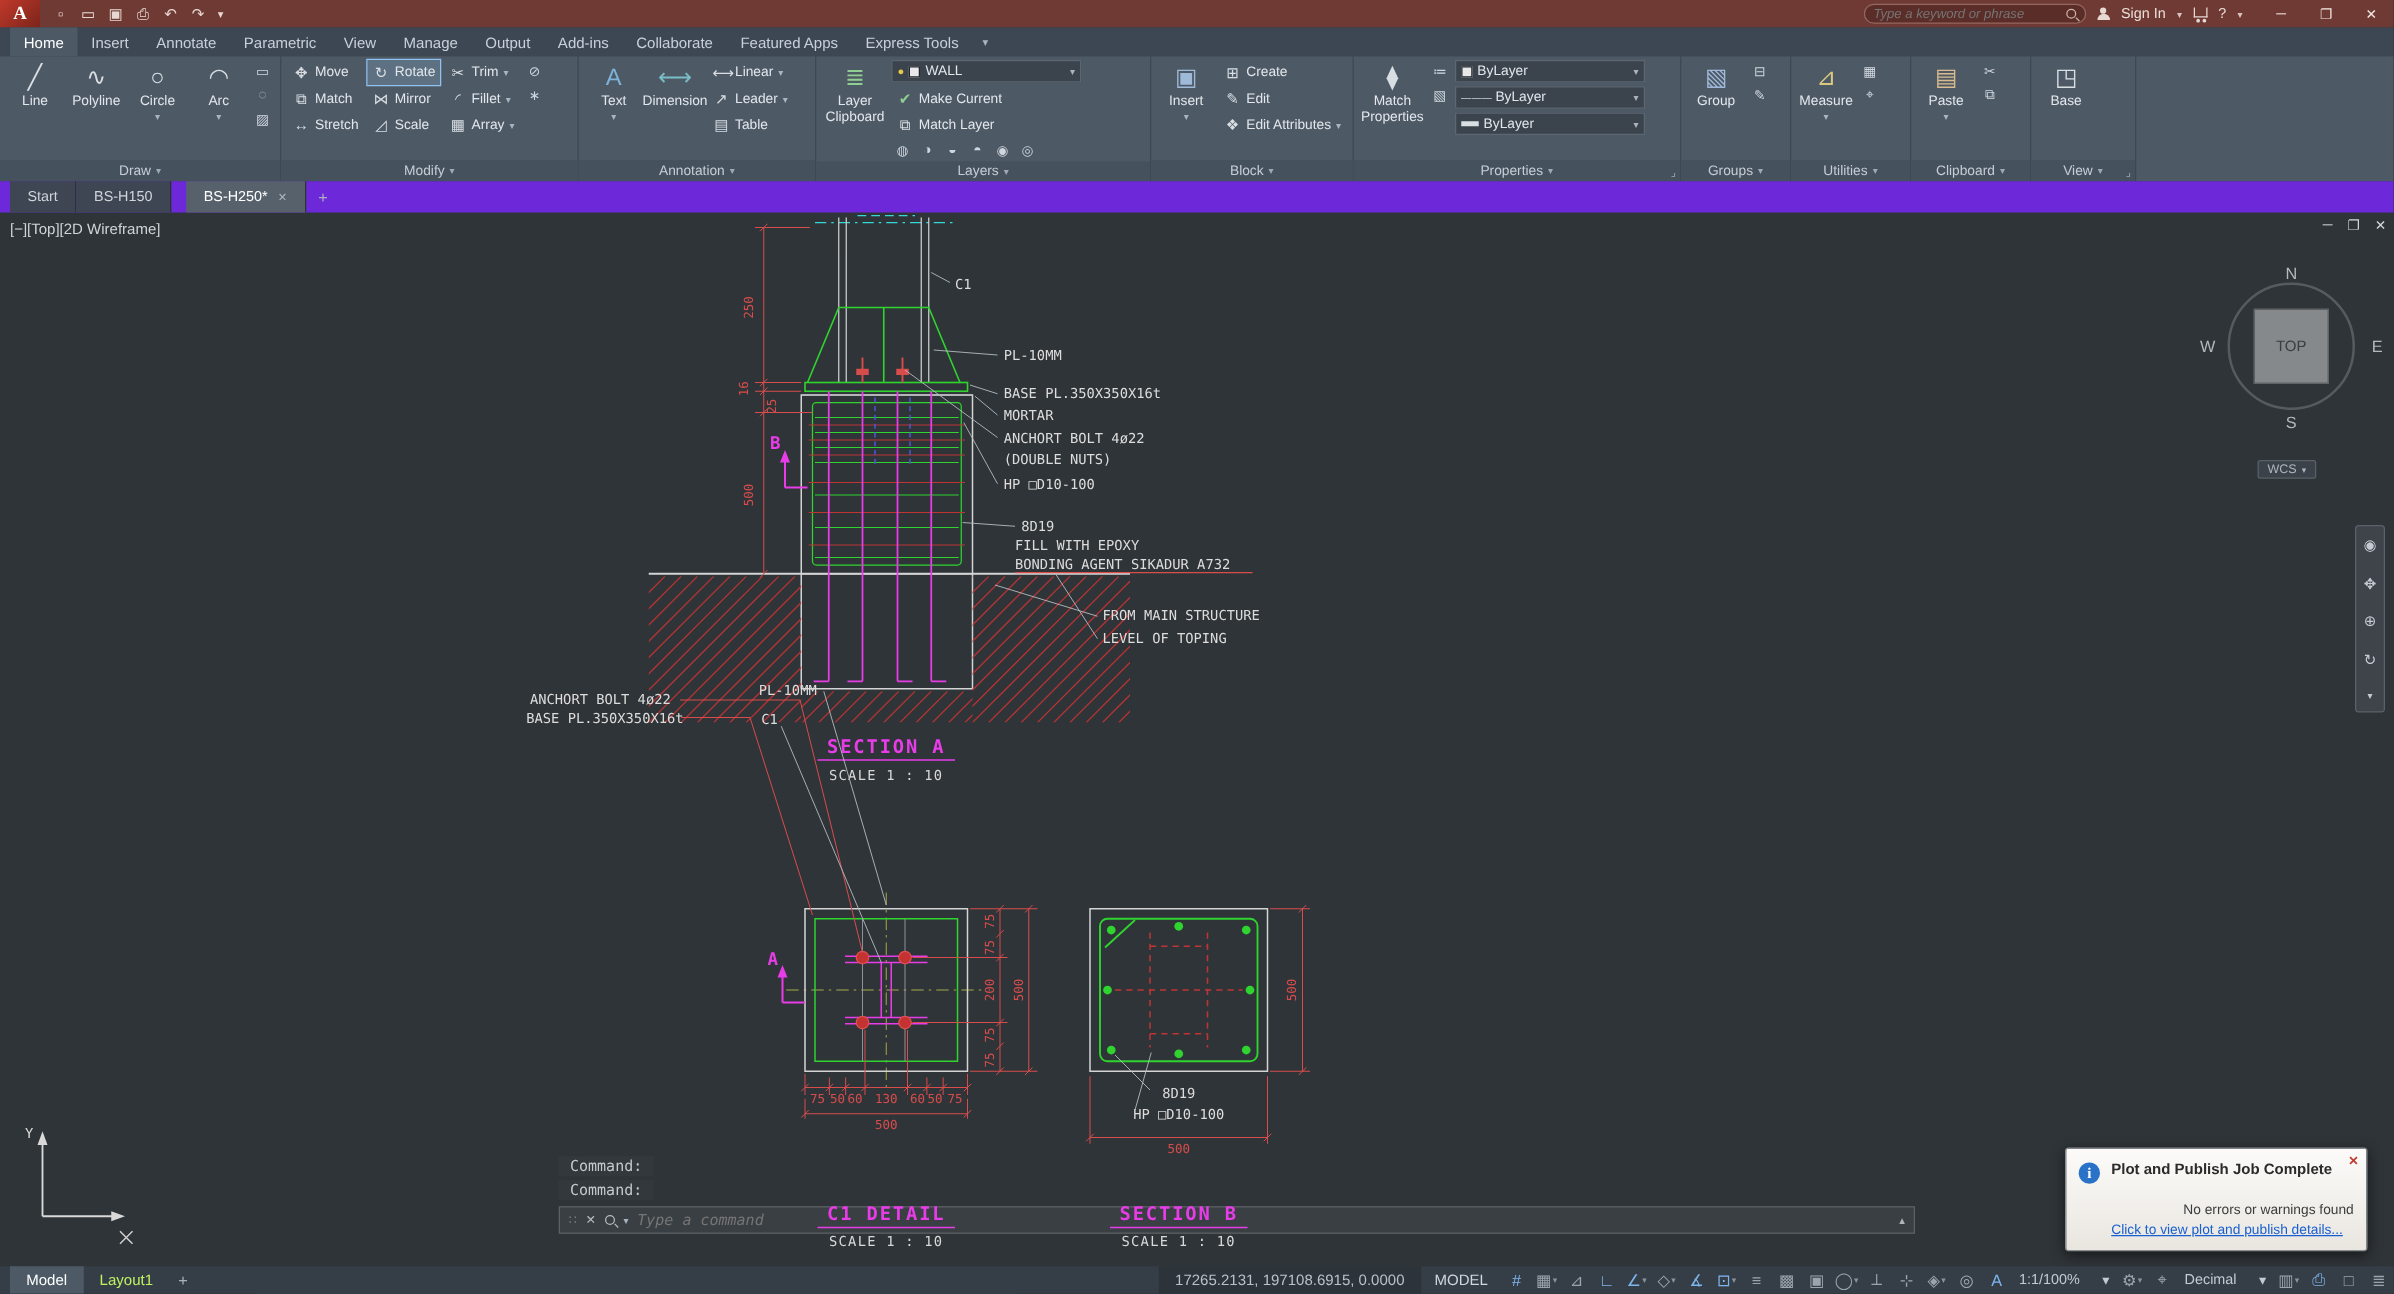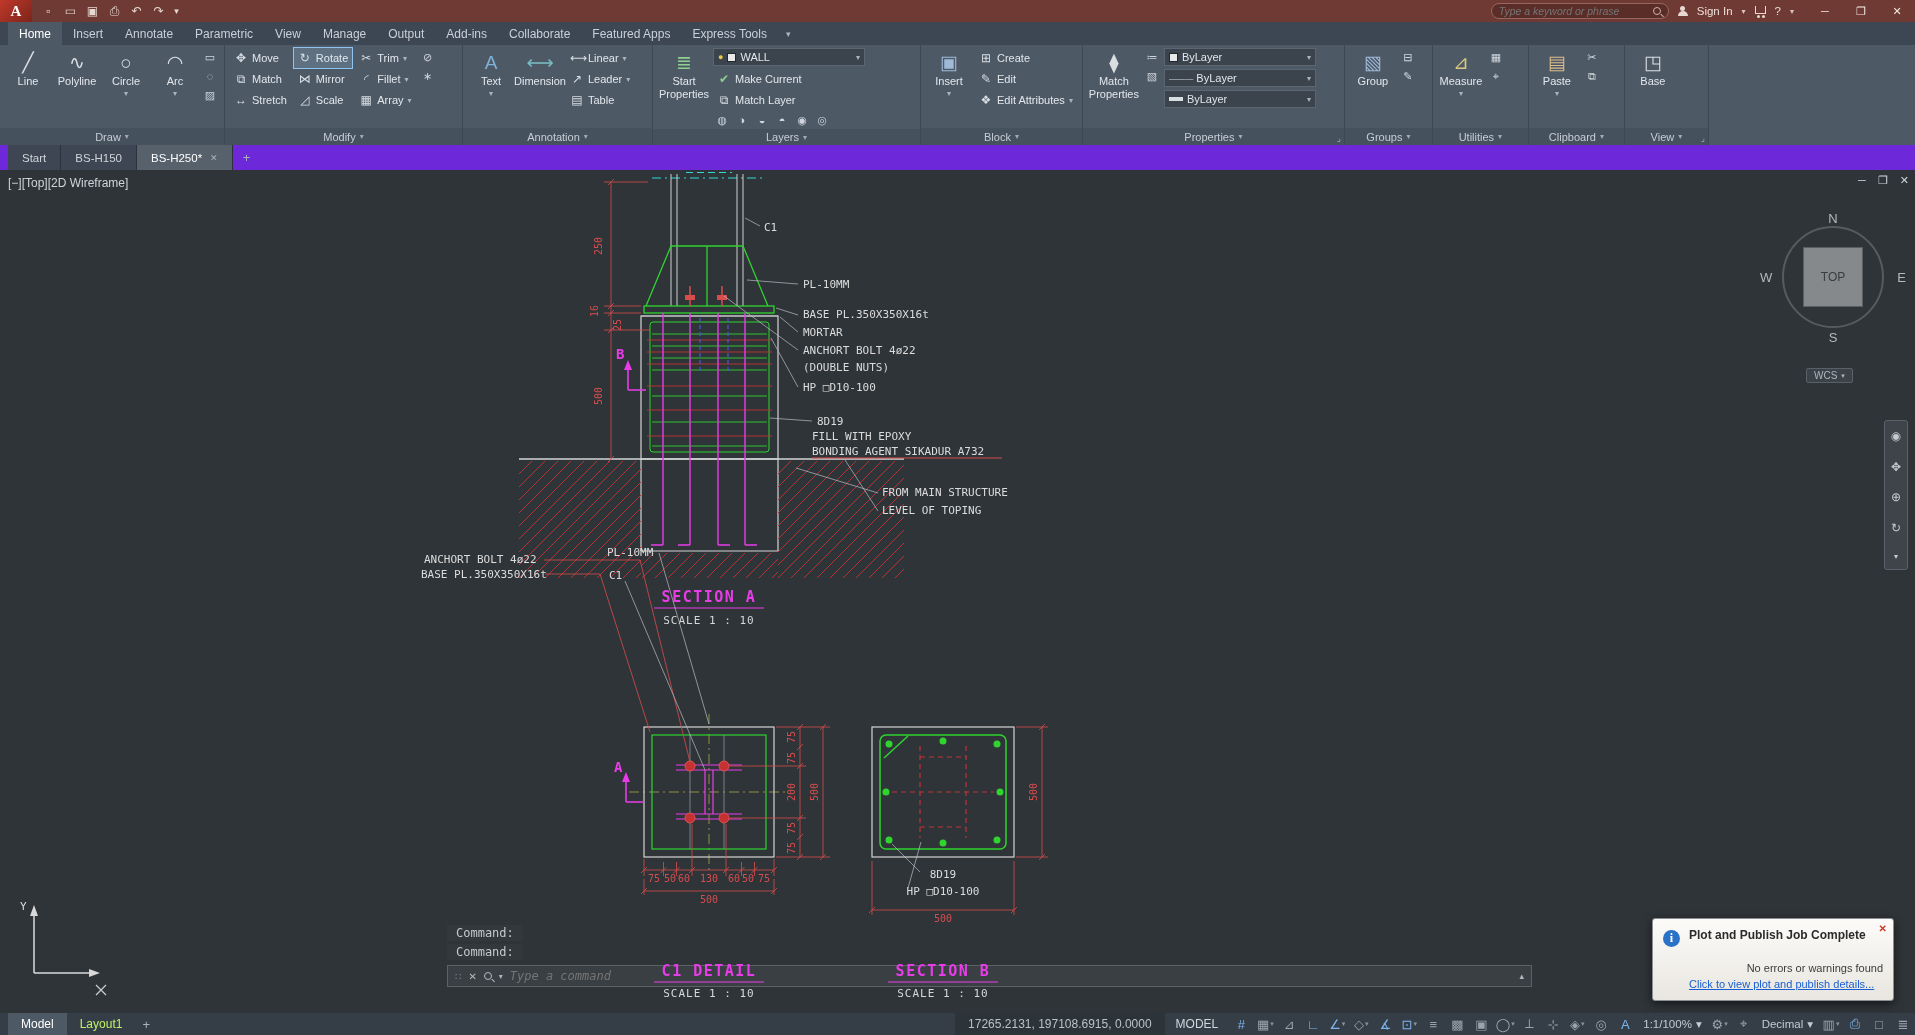--- a/index.html
+++ b/index.html
@@ -54,21 +54,21 @@
   .bulb{color:#e8c84a;font-size:9px;}
   .swatch{width:9px;height:9px;background:#e8e8e8;border:1px solid #20262c;flex:none;}
   .grow{flex:1;}
   .ltpat{font-size:8px;letter-spacing:-1px;color:#d9dee3;}
   .lwbar{width:14px;height:4px;background:#d9dee3;}
   .ltools{display:flex;gap:2px;}
 
   
   .filetabs{position:absolute;top:145px;left:0;right:0;height:25px;background:#6d28d9;display:flex;align-items:stretch;padding-left:8px;z-index:10;}
   .ftab{display:flex;align-items:center;gap:8px;padding:0 14px;font-size:11.5px;color:#cfd5db;background:#3d4652;border-right:1px solid #2b323b;}
-  .ftab.active{background:#57616c;color:#fff;}
+  .ftab.active{background:#57616c;color:#fff;margin-left:12px;}
   .ftab .fclose{font-size:9px;color:#aab3bc;}
   .fplus{display:flex;align-items:center;padding:0 10px;color:#aab3bc;font-size:13px;}
 
   
   .canvas{position:absolute;top:170px;left:0;width:1915px;height:843px;background:#2f3438;overflow:hidden;}
   .vp-label{position:absolute;left:8px;top:6px;font-size:12px;color:#cfd4d9;z-index:3;}
   .docwin{position:absolute;right:6px;top:4px;display:flex;gap:12px;color:#cfd6dd;font-size:11px;z-index:3;}
   .dwg{position:absolute;left:0;top:0;width:1915px;height:843px;z-index:2;pointer-events:none;}
   .ctext{font-family:"DejaVu Sans Mono",monospace;font-size:11px;fill:#dcdcdc;}
   .cdim{font-family:"DejaVu Sans Mono",monospace;font-size:10px;fill:#d84c4c;}
@@ -111,21 +111,21 @@
   .statusbar{position:absolute;left:0;right:0;bottom:0;height:22px;background:#353e46;display:flex;align-items:center;color:#cfd6dd;padding-left:8px;z-index:10;}
   .sb-tab{height:22px;display:flex;align-items:center;padding:0 13px;font-size:12px;color:#bef264;}
   .sb-tab.active{background:#4d5a66;color:#ffffff;}
   .sb-plus{width:22px;text-align:center;font-size:13px;color:#aab3bc;}
   .sb-spacer{flex:1;}
   .coords{background:#2c3339;height:22px;display:flex;align-items:center;padding:0 13px;font-size:12px;color:#b9c2ca;}
   .sb-model{padding:0 11px;font-size:12px;color:#cfd6dd;}
   .sicon{min-width:24px;height:22px;display:flex;align-items:center;justify-content:center;font-size:13px;color:#9ba4ad;gap:1px;padding:0 2px;}
   .sicon.on{color:#7db5ee;}
   .sicon .dd{font-size:7px;color:#8a929a;}
-  .chip{display:flex;align-items:center;gap:4px;padding:0 6px;font-size:11.5px;height:22px;color:#c2cad2;}
+  .chip{display:flex;align-items:center;gap:18px;padding:0 6px;font-size:11.5px;height:22px;color:#c2cad2;}
 </style>
 </head>
 <body>
 
 <div class="titlebar">
   <div class="applogo">A</div>
   <div class="qat">
     <span class="qi">▫</span>
     <span class="qi">▭</span>
     <span class="qi">▣</span>
@@ -301,21 +301,21 @@
     <div class="panel-foot">
       <span>Annotation</span>
         <span class="pf-caret">▾</span>
     </div>
   </div>
 
   <div class="panel" style="min-width:268px;">
     <div class="panel-body">
       <div class="bigbtn" style="width:52px;">
         <span class="bic" style="color:#8fcf8f;">≣</span>
-        <span>Start Properties</span>
+        <span>Layer Clipboard</span>
       </div>
       <div class="mcol">
         <div class="layfield">
           <span class="bulb">●</span>
           <span class="swatch"></span>
           <span class="grow">WALL</span>
           <span class="sbcaret">▾</span>
         </div>
         <div class="smallbtn">
             <span class="sic" style="color:#8fcf8f;">✔</span>

